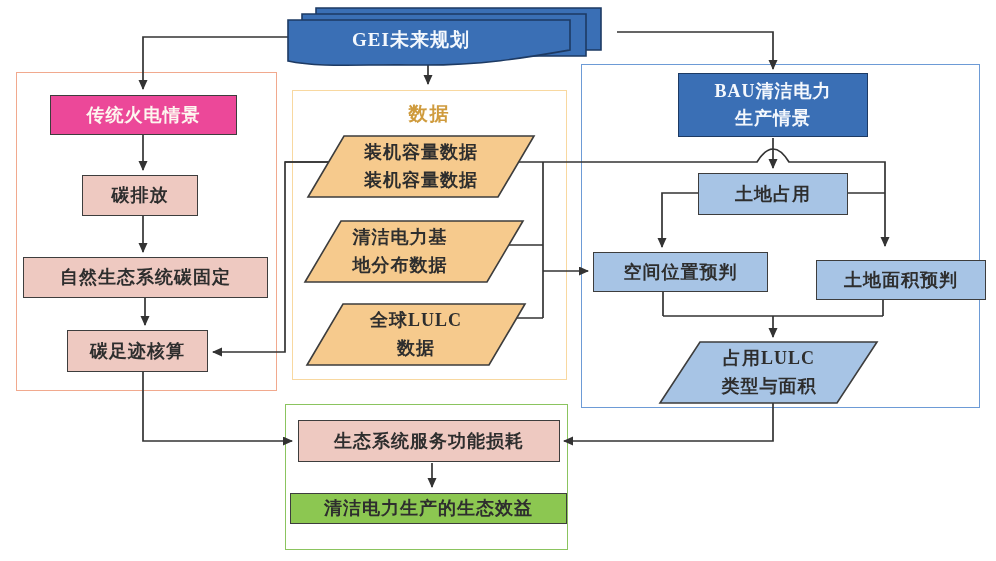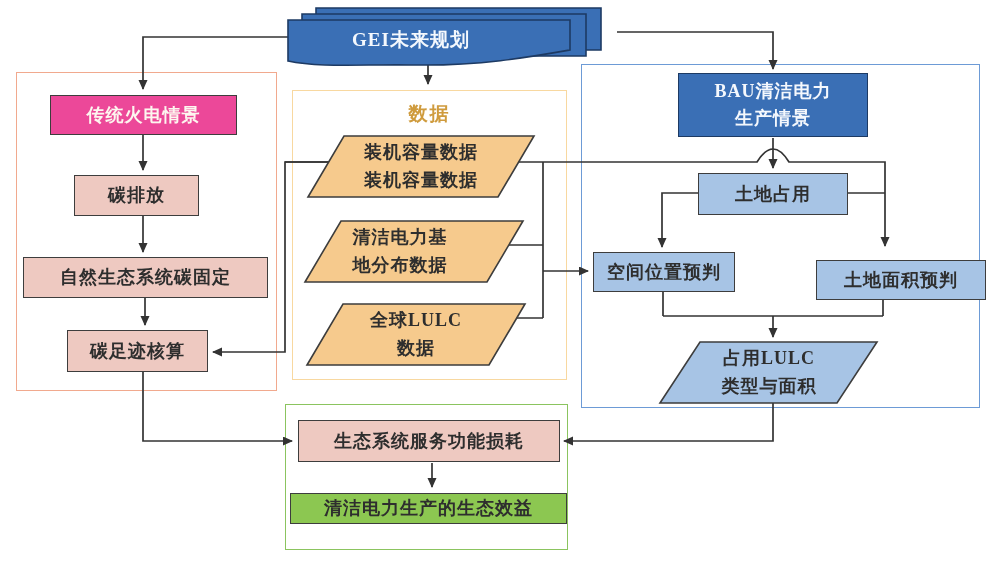--- a/index.html
+++ b/index.html
@@ -98,21 +98,21 @@
       <polygon fill="#f6ca8d" points="308,197 344,136 534,136 498,197"></polygon>
       <polygon fill="#f6ca8d" points="305,282 341,221 523,221 487,282"></polygon>
       <polygon fill="#f6ca8d" points="307,365 343,304 525,304 489,365"></polygon>
       <polygon fill="#a7c4e5" points="660,403 700,342 877,342 837,403"></polygon>
     </g>
   </svg>
 
   <div class="banner-label">GEI未来规划</div>
 
   <div class="node orange" style="left:50px;top:95px;width:187px;height:40px;">传统火电情景</div>
-  <div class="node pink" style="left:74px;top:175px;width:125px;height:41px;">碳排放</div>
+  <div class="node pink" style="left:82px;top:175px;width:116px;height:41px;">碳排放</div>
   <div class="node pink" style="left:23px;top:257px;width:245px;height:41px;">自然生态系统碳固定</div>
   <div class="node pink" style="left:67px;top:330px;width:141px;height:42px;">碳足迹核算</div>
 
   <div class="data-title">数据</div>
   <div class="plabel" style="left:330px;top:140px;width:182px;height:54px;">
     <span>装机容量数据</span>
     <span>装机容量数据</span>
   </div>
   <div class="plabel" style="left:311px;top:226px;width:178px;height:52px;">
     <span>清洁电力基</span>
@@ -121,21 +121,21 @@
   <div class="plabel" style="left:327px;top:309px;width:178px;height:52px;">
     <span>全球LULC</span>
     <span>数据</span>
   </div>
 
   <div class="node blue" style="left:678px;top:73px;width:190px;height:64px;flex-direction:column;line-height:1.5;">
     <span>BAU清洁电力</span>
     <span>生产情景</span>
   </div>
   <div class="node lightblue" style="left:698px;top:173px;width:150px;height:42px;">土地占用</div>
-  <div class="node lightblue" style="left:593px;top:252px;width:142px;height:40px;">空间位置预判</div>
+  <div class="node lightblue" style="left:593px;top:252px;width:175px;height:40px;">空间位置预判</div>
   <div class="node lightblue" style="left:816px;top:252px;width:170px;height:40px;margin-top:8px;">土地面积预判</div>
   <div class="plabel" style="left:680px;top:347px;width:178px;height:52px;">
     <span>占用LULC</span>
     <span>类型与面积</span>
   </div>
 
   <div class="node pink" style="left:298px;top:420px;width:262px;height:42px;">生态系统服务功能损耗</div>
   <div class="node green" style="left:290px;top:493px;width:277px;height:31px;">清洁电力生产的生态效益</div>
 
 </div>

